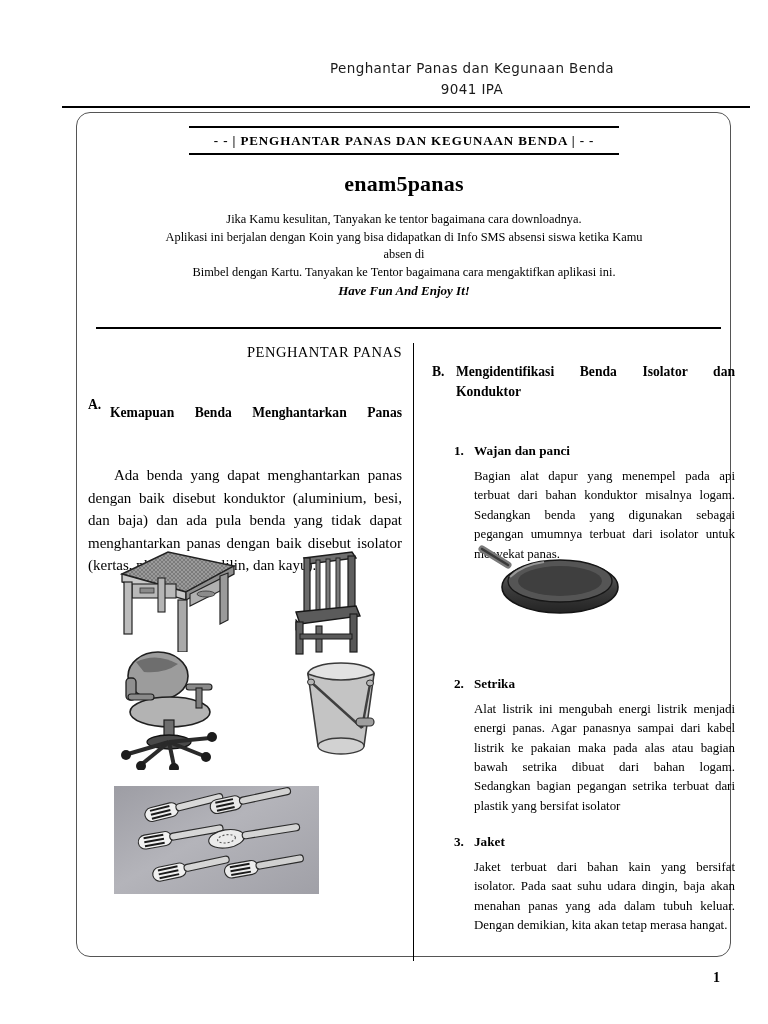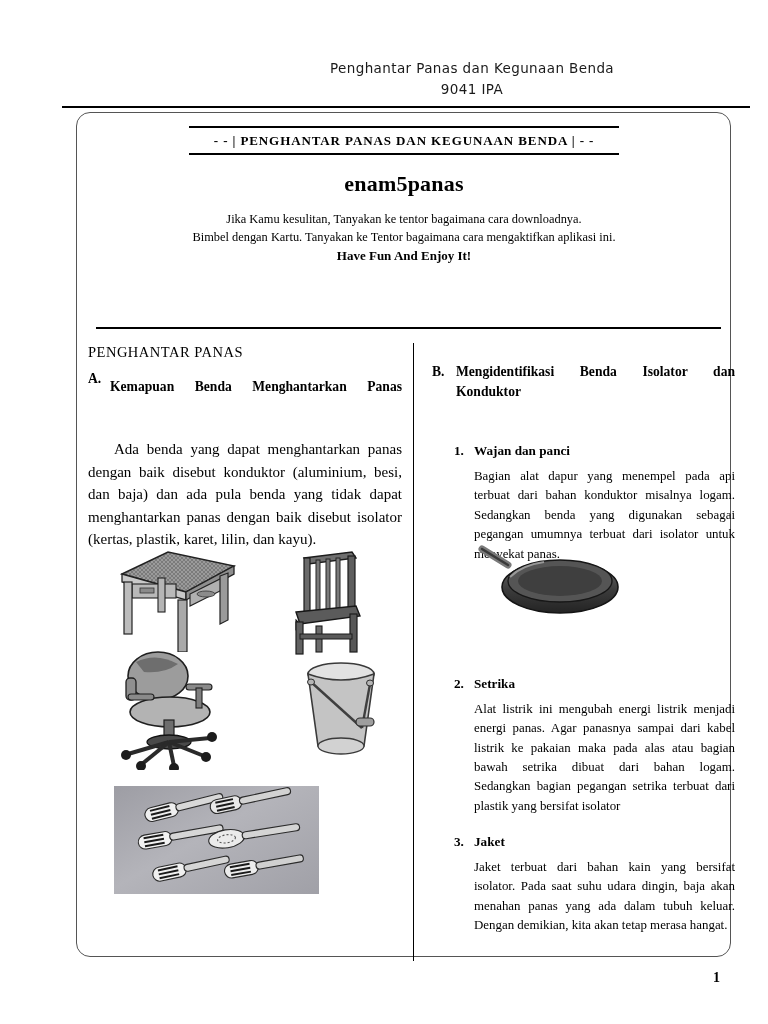--- a/index.html
+++ b/index.html
@@ -101,20 +101,21 @@
   .note {
     margin-top: 14px;
     font-size: 12.4px;
     line-height: 1.42;
     padding: 0 58px;
   }
   .note .nline { display: block; }
   .tagline {
     margin-top: 2px;
     font-weight: bold;
+    font-style: italic;
     font-size: 13px;
   }
 
   .section-rule {
     position: absolute;
     top: 327px;
     left: 96px;
     width: 625px;
     border-top: 2.4px solid #000;
   }
@@ -136,24 +137,24 @@
     width: 314px;
   }
   .col-right {
     position: absolute;
     top: 362px;
     left: 432px;
     width: 303px;
   }
 
   .col-heading {
-    text-align: left;
+    text-align: right;
     font-size: 14.5px;
     letter-spacing: 0.5px;
-    margin-bottom: 8px;
+    margin-bottom: 34px;
   }
 
   .item-a {
     display: flex;
     font-weight: bold;
     font-size: 13.6px;
     line-height: 1.45;
   }
   .item-a .marker { width: 22px; flex: none; }
   .item-a .htext { flex: 1; text-align: justify; margin-top: 8px; }
@@ -235,20 +236,21 @@
 
 <div class="intro">
   <div class="title-rule-top"></div>
   <div class="doc-title">- - | PENGHANTAR PANAS DAN KEGUNAAN BENDA | - -</div>
   <div class="title-rule-bottom"></div>
 
   <div class="app-name">enam5panas</div>
 
   <div class="note">
     <span class="nline">Jika Kamu kesulitan, Tanyakan ke tentor bagaimana cara downloadnya.</span>
+    <span class="nline">Aplikasi ini berjalan dengan Koin yang bisa didapatkan di Info SMS absensi siswa ketika Kamu absen di</span>
     <span class="nline">Bimbel dengan Kartu. Tanyakan ke Tentor bagaimana cara mengaktifkan aplikasi ini.</span>
   </div>
   <div class="tagline">Have Fun And Enjoy It!</div>
 </div>
 
 <div class="section-rule"></div>
 <div class="col-divider"></div>
 
 <div class="col-left">
   <div class="col-heading">PENGHANTAR PANAS</div>

